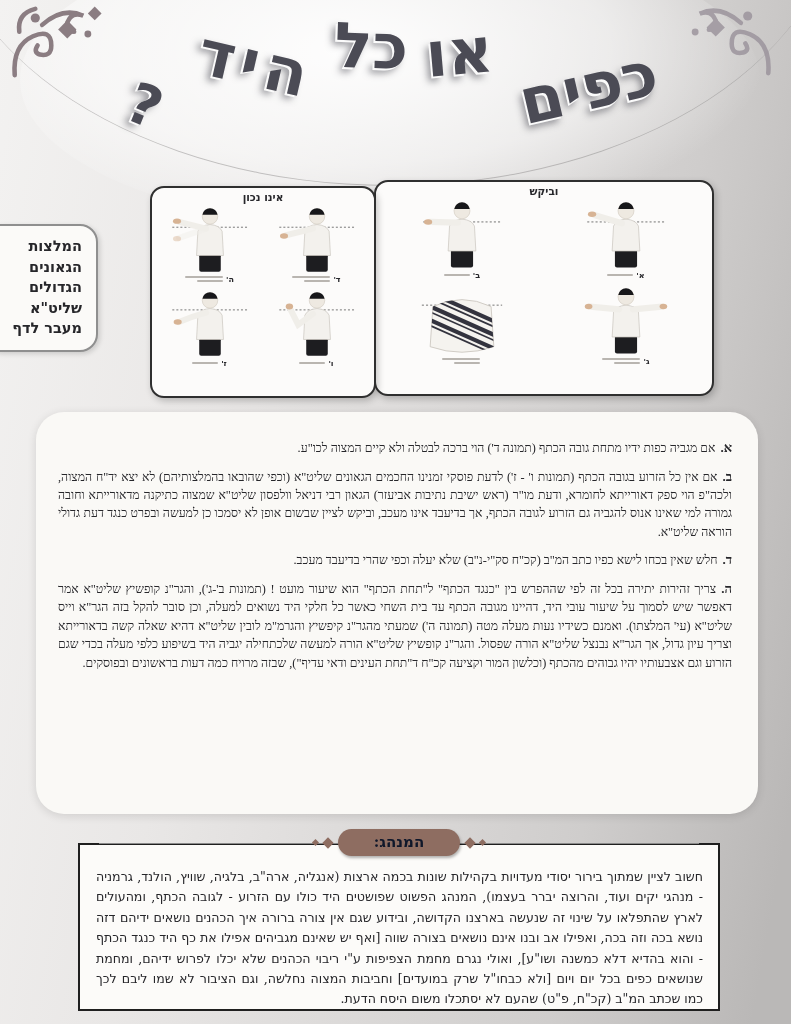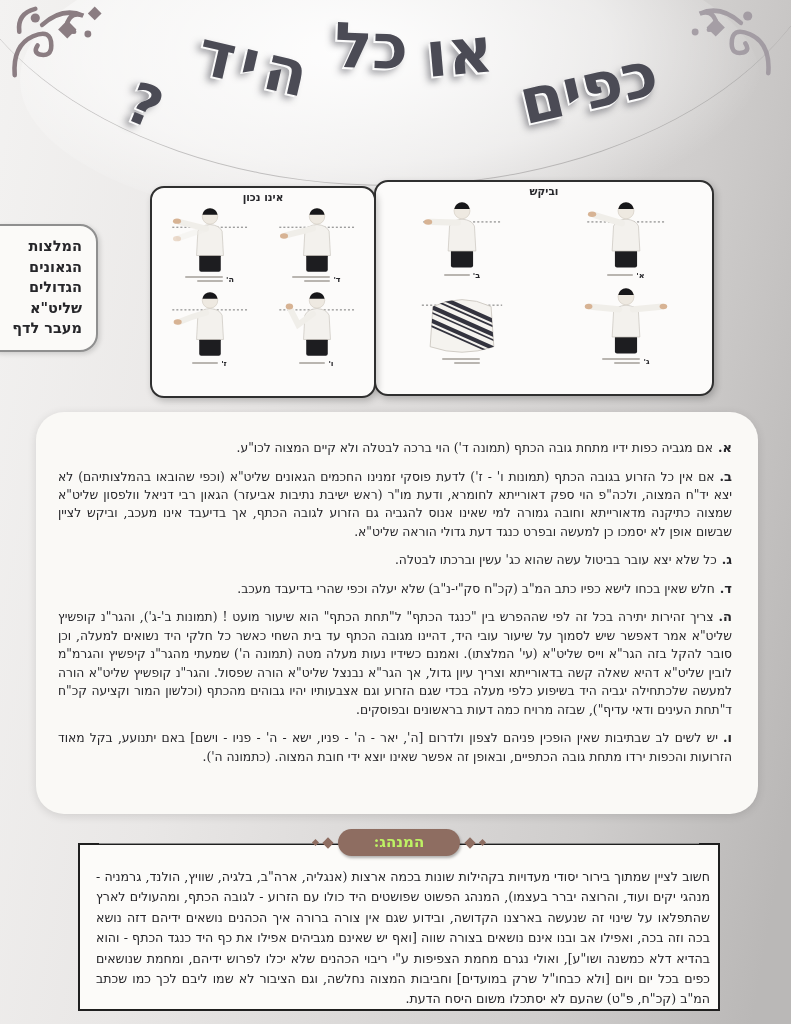--- a/index.html
+++ b/index.html
@@ -73,43 +73,43 @@
     padding:10px 14px 0 0;box-sizing:border-box;
     direction:rtl;text-align:right;font-weight:bold;font-size:14.5px;line-height:1.42;
   }
   .sidebar-note div{white-space:nowrap;}
   
   .main-panel{
     position:absolute;top:412px;left:36px;width:722px;height:402px;box-sizing:border-box;
     background:#faf9f6;border-radius:28px;box-shadow:0 2px 10px rgba(0,0,0,.12);
     padding:26px 26px 0 22px;direction:rtl;
   }
-  .para{margin:0 0 9px 0;font-size:12.3px;line-height:1.5;text-align:justify;}
+  .para{margin:0 0 9px 0;font-size:12.3px;line-height:1.5;text-align:justify;font-family:Liberation Serif, serif;}
   .plet{font-weight:bold;margin-left:5px;font-size:13px;}
   
   .custom-box{
     position:absolute;top:843px;left:78px;width:642px;height:168px;box-sizing:border-box;
     background:#fcfbf9;border:2px solid #1f1f1f;
   }
   .badge-line{
     position:absolute;top:-2px;left:50%;transform:translateX(-50%);
     width:600px;height:1px;background:#8a8a8a;
   }
   .badge-wrap{
     position:absolute;top:-16px;left:0;right:0;display:flex;justify-content:center;align-items:center;gap:6px;
   }
   .badge{
-    background:#8e6d61;color:#bef264;font-weight:bold;font-size:15px;
+    background:#8e6d61;color:#0f172a;font-weight:bold;font-size:15px;
     padding:4px 36px 5px;border-radius:15px;direction:rtl;
     box-shadow:1px 2px 3px rgba(0,0,0,.3);position:relative;z-index:2;
   }
   .badge-diamond{width:8px;height:8px;background:#8e6d61;transform:rotate(45deg);position:relative;z-index:2;}
   .badge-diamond.small{width:5px;height:5px;}
   .custom-text{
-    padding:22px 8px 0 16px;direction:rtl;font-size:12.6px;line-height:1.62;text-align:justify;
+    padding:22px 15px 0 16px;direction:rtl;font-size:12.6px;line-height:1.62;text-align:justify;
   }
 </style>
 </head>
 <body>
 
 <div class="header-glow"></div>
 <div class="header-arc"></div>
 
 <svg class="ornament tl" viewBox="0 0 100 70">
   <g fill="none" stroke="#8b7d82" stroke-width="4" stroke-linecap="round">
@@ -344,30 +344,24 @@
 </div>
 
 <div class="main-panel">
   <p class="para">
     <span class="plet">א.</span><span>אם מגביה כפות ידיו מתחת גובה הכתף (תמונה ד') הוי ברכה לבטלה ולא קיים המצוה לכו"ע.</span>
   </p>
   <p class="para">
     <span class="plet">ב.</span><span>אם אין כל הזרוע בגובה הכתף (תמונות ו' - ז') לדעת פוסקי זמנינו החכמים הגאונים שליט"א (וכפי שהובאו בהמלצותיהם) לא יצא יד"ח המצוה, ולכה"פ הוי ספק דאורייתא לחומרא, ודעת מו"ר (ראש ישיבת נתיבות אביעזר) הגאון רבי דניאל וולפסון שליט"א שמצוה כתיקנה מדאורייתא וחובה גמורה למי שאינו אנוס להגביה גם הזרוע לגובה הכתף, אך בדיעבד אינו מעכב, וביקש לציין שבשום אופן לא יסמכו כן למעשה ובפרט כנגד דעת גדולי הוראה שליט"א.</span>
   </p>
   <p class="para">
-    <span class="plet">ג.</span><span>כל שלא יצא עובר בביטול עשה שהוא כג' עשין וברכתו לבטלה.</span>
-  </p>
-  <p class="para">
     <span class="plet">ד.</span><span>חלש שאין בכחו לישא כפיו כתב המ"ב (קכ"ח סק"י-נ"ב) שלא יעלה וכפי שהרי בדיעבד מעכב.</span>
   </p>
   <p class="para">
     <span class="plet">ה.</span><span>צריך זהירות יתירה בכל זה לפי שההפרש בין "כנגד הכתף" ל"תחת הכתף" הוא שיעור מועט ! (תמונות ב'-ג'), והגר"נ קופשיץ שליט"א אמר דאפשר שיש לסמוך על שיעור עובי היד, דהיינו מגובה הכתף עד בית השחי כאשר כל חלקי היד נשואים למעלה, וכן סובר להקל בזה הגר"א וייס שליט"א (עי' המלצתו). ואמנם כשידיו נעות מעלה מטה (תמונה ה') שמעתי מהגר"נ קיפשיץ והגרמ"מ לובין שליט"א דהיא שאלה קשה בדאורייתא וצריך עיון גדול, אך הגר"א נבנצל שליט"א הורה שפסול. והגר"נ קופשיץ שליט"א הורה למעשה שלכתחילה יגביה היד בשיפוע כלפי מעלה בכדי שגם הזרוע וגם אצבעותיו יהיו גבוהים מהכתף (וכלשון המור וקציעה קכ"ח ד"תחת העינים ודאי עדיף"), שבזה מרויח כמה דעות בראשונים ובפוסקים.</span>
-  </p>
-  <p class="para">
-    <span class="plet">ו.</span><span>יש לשים לב שבתיבות שאין הופכין פניהם לצפון ולדרום [ה', יאר - ה' - פניו, ישא - ה' - פניו - וישם] באם יתנועע, בקל מאוד הזרועות והכפות ירדו מתחת גובה הכתפיים, ובאופן זה אפשר שאינו יוצא ידי חובת המצוה. (כתמונה ה').</span>
   </p>
 </div>
 
 <div class="custom-box">
   <div class="badge-line"></div>
   <div class="badge-wrap">
     <span class="badge-diamond small"></span>
     <span class="badge-diamond"></span>
     <span class="badge">המנהג:</span>
     <span class="badge-diamond"></span>

